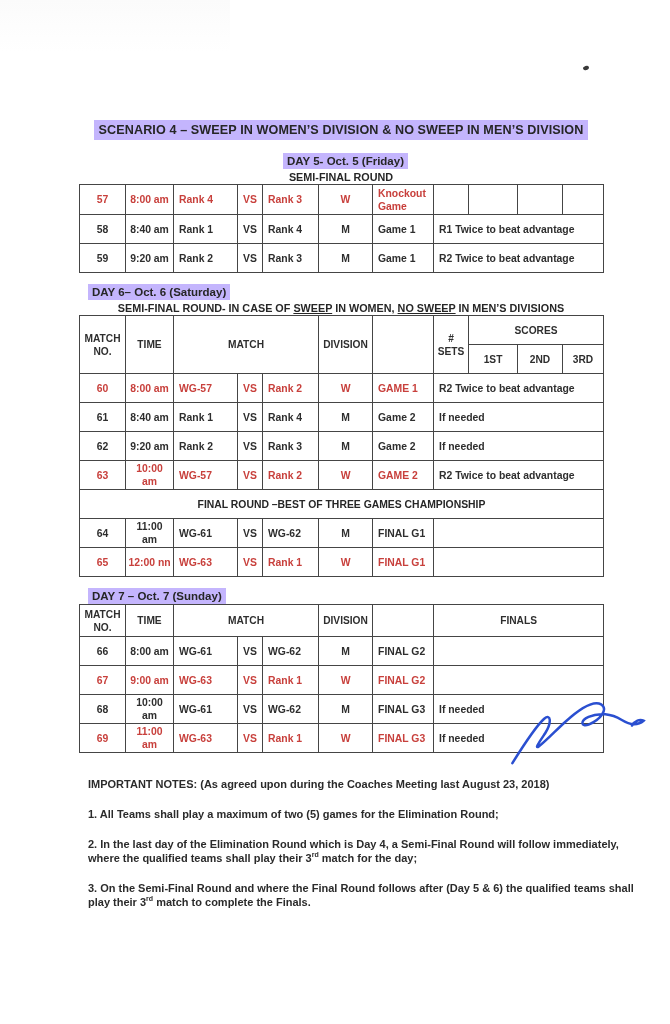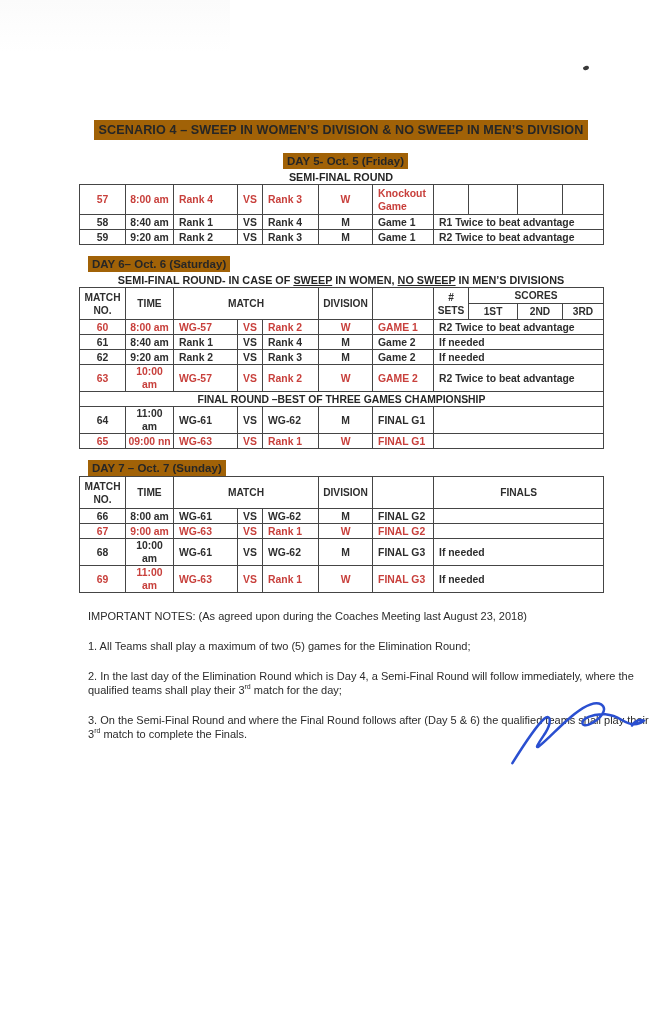--- a/index.html
+++ b/index.html
@@ -6,44 +6,44 @@
   body{
     width:670px;height:1024px;background:#ffffff;position:relative;
     font-family:"Liberation Sans", sans-serif;color:#2e2e2e;overflow:hidden;
   }
   .scan-noise{position:absolute;left:0;top:0;width:230px;height:58px;
     background:linear-gradient(180deg,#fbfbfb 0%,#ffffff 90%);}
   .speck{position:absolute;left:583px;top:66px;width:6px;height:4px;background:#3a3a3a;
     border-radius:45% 55% 50% 50%;transform:rotate(-15deg);}
   .content{position:absolute;left:79px;top:0;width:524px;}
   .title-row{padding-top:120px;text-align:center;}
-  .hl{background:#a16207;display:inline-block;}
+  .hl{background:#c4b5fd;display:inline-block;}
   .doc-title{font-size:12.6px;font-weight:bold;color:#262626;padding:3px 5px;letter-spacing:.1px;}
   .day-label-row{text-align:left;margin-left:9px;}
   .day-label{font-size:11.5px;font-weight:bold;color:#262626;padding:2px 4px;}
   .round-title{font-size:10.8px;font-weight:bold;text-align:center;color:#262626;
     margin-top:2px;line-height:13px;}
   .u{text-decoration:underline;text-underline-offset:1px;}
   table{border-collapse:collapse;table-layout:fixed;width:524px;
     font-size:10.4px;font-weight:bold;color:#2e2e2e;}
   th,td{border:1px solid #454545;padding:0 2px;overflow:hidden;line-height:13px;
     vertical-align:middle;}
   th{font-size:10.2px;text-align:center;padding:1px 1px;}
-  tr{height:15px;}
+  tr{height:29px;}
   tr.tall{height:30px;}
   tr.hdr-tall{height:32px;}
   td.no, td.time, td.vs, td.div{text-align:center;}
   td.t1, td.t2, td.game{text-align:left;padding-left:5px;}
   td.note{text-align:left;padding-left:5px;color:#2e2e2e;}
   td.banner{text-align:center;color:#262626;}
   tr.red td{color:#c8403c;}
   tr.red td.note{color:#2e2e2e;}
   .sec-day6 .day-label-row,.sec-day7 .day-label-row{margin-top:9px;}
   .sec-day5 .day-label-row{margin-top:11px;text-align:center;}
-  .notes{width:565px;margin-left:9px;margin-top:16px;font-size:11px;font-weight:normal;
+  .notes{width:565px;margin-left:9px;margin-top:24px;font-size:11px;font-weight:bold;
     color:#2b2b2b;line-height:14px;}
   .notes p{margin:0 0 16px 0;}
   sup{font-size:7px;line-height:0;}
   .signature{position:absolute;left:503px;top:686px;width:148px;height:82px;}
 </style>
 </head>
 <body>
 
 <div class="scan-noise"></div>
 <div class="speck"></div>
@@ -195,21 +195,21 @@
             <td class="time">11:00 am</td>
             <td class="t1">WG-61</td>
             <td class="vs">VS</td>
             <td class="t2">WG-62</td>
             <td class="div">M</td>
             <td class="game">FINAL G1</td>
             <td colspan="4" class="note"></td>
           </tr>
           <tr class="red">
             <td class="no">65</td>
-            <td class="time">09:00 nn</td>
+            <td class="time">12:00 nn</td>
             <td class="t1">WG-63</td>
             <td class="vs">VS</td>
             <td class="t2">Rank 1</td>
             <td class="div">W</td>
             <td class="game">FINAL G1</td>
             <td colspan="4" class="note"></td>
           </tr>
         </tbody>
     </table>
   </section>

